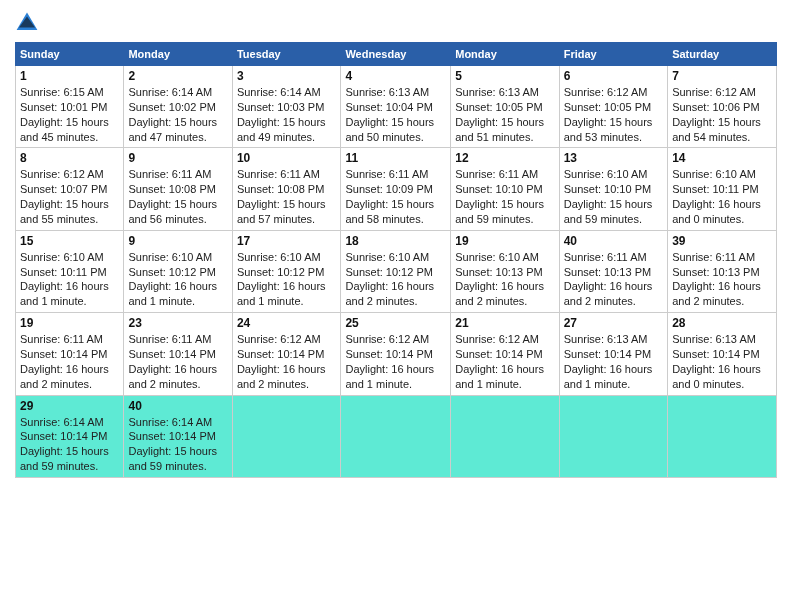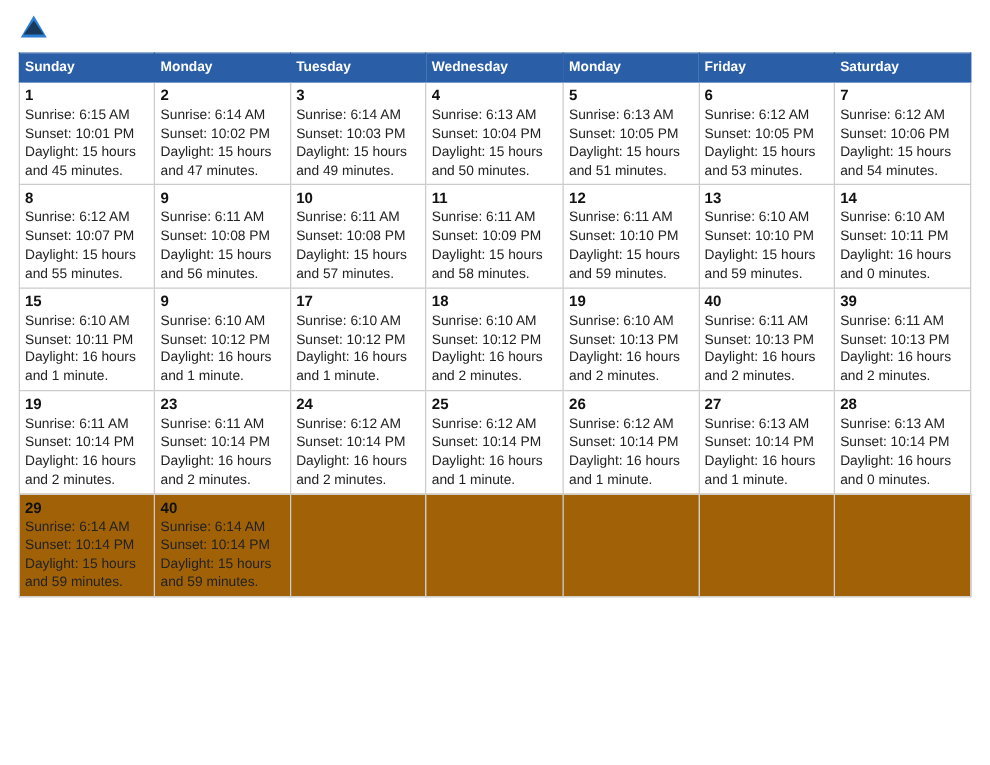--- a/index.html
+++ b/index.html
@@ -60,21 +60,21 @@
     }
     .calendar td {
       border: 1px solid #ccc;
       vertical-align: top;
       padding: 3px 4px;
       width: 113px;
       min-height: 75px;
       background: #fff;
     }
     .calendar tr:last-child td {
-      background: #a16207;
+      background: #5eead4;
       margin-left: 10px;
     }
     .day-num {
       font-size: 12px;
       font-weight: bold;
       color: #111;
       display: block;
       margin-bottom: 2px;
     }
     .day-info {
@@ -221,21 +221,21 @@
       </td>
           <td>
         <span class="day-num">24</span>
         <div class="day-info">Sunrise: 6:12 AM<br>Sunset: 10:14 PM<br>Daylight: 16 hours<br>and 2 minutes.</div>
       </td>
           <td>
         <span class="day-num">25</span>
         <div class="day-info">Sunrise: 6:12 AM<br>Sunset: 10:14 PM<br>Daylight: 16 hours<br>and 1 minute.</div>
       </td>
           <td>
-        <span class="day-num">26</span>
+        <span class="day-num">21</span>
         <div class="day-info">Sunrise: 6:12 AM<br>Sunset: 10:14 PM<br>Daylight: 16 hours<br>and 1 minute.</div>
       </td>
           <td>
         <span class="day-num">27</span>
         <div class="day-info">Sunrise: 6:13 AM<br>Sunset: 10:14 PM<br>Daylight: 16 hours<br>and 1 minute.</div>
       </td>
           <td>
         <span class="day-num">28</span>
         <div class="day-info">Sunrise: 6:13 AM<br>Sunset: 10:14 PM<br>Daylight: 16 hours<br>and 0 minutes.</div>
       </td>

